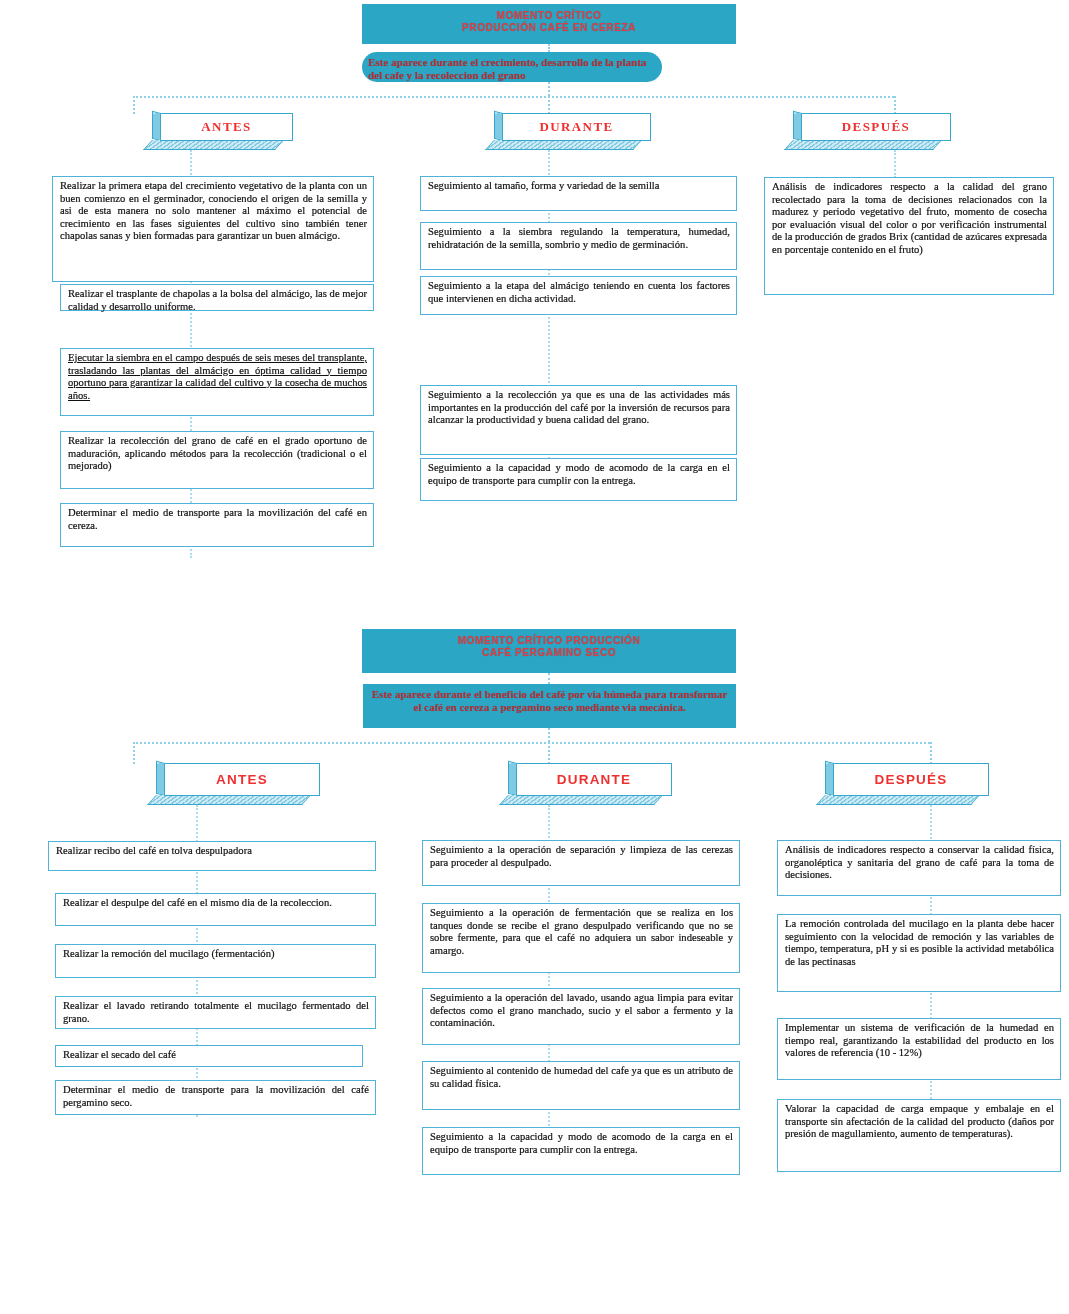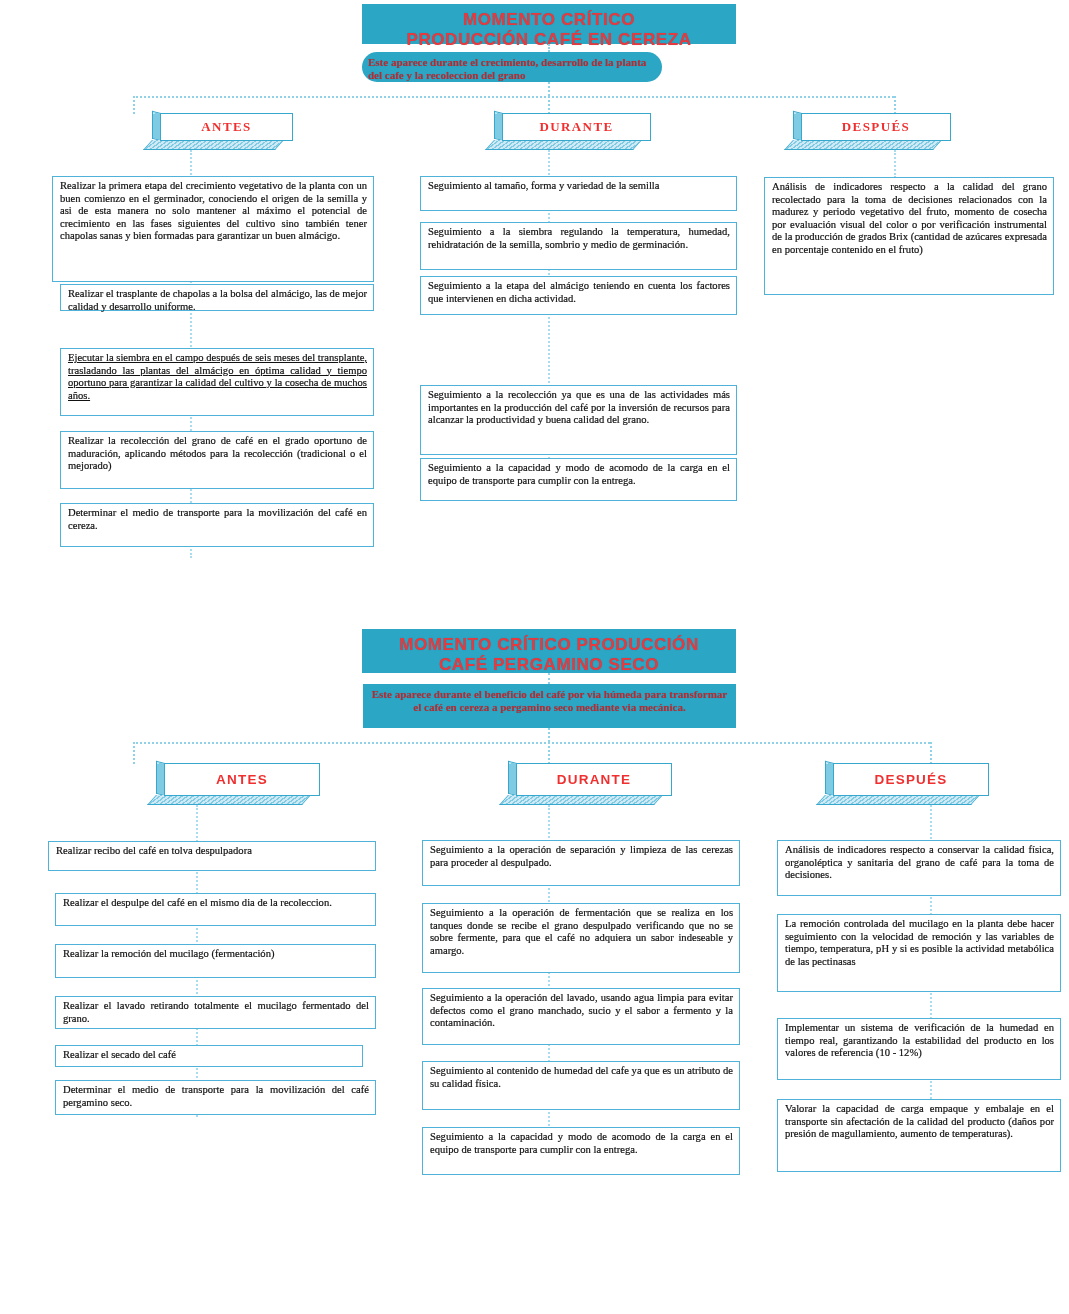--- a/index.html
+++ b/index.html
@@ -23,21 +23,21 @@
     background:#2ba6c4;
     color:#e8393e;
     text-align:center;
     font-family:"Liberation Sans", sans-serif;
     font-weight:bold;
     letter-spacing:0.6px;
     line-height:1.18;
     box-sizing:border-box;
     text-shadow:0 0 1px rgba(0,0,0,0.25);
   }
-  .titleblock.main{font-size:17px;padding-top:6px;}
+  .titleblock.main{font-size:10px;padding-top:6px;}
   .subblock{
     position:absolute;
     background:#2ba6c4;
     color:#c0272d;
     font-family:"Liberation Serif", serif;
     font-weight:bold;
     font-size:11px;
     line-height:1.2;
     box-sizing:border-box;
     padding:4px 6px 4px 6px;

